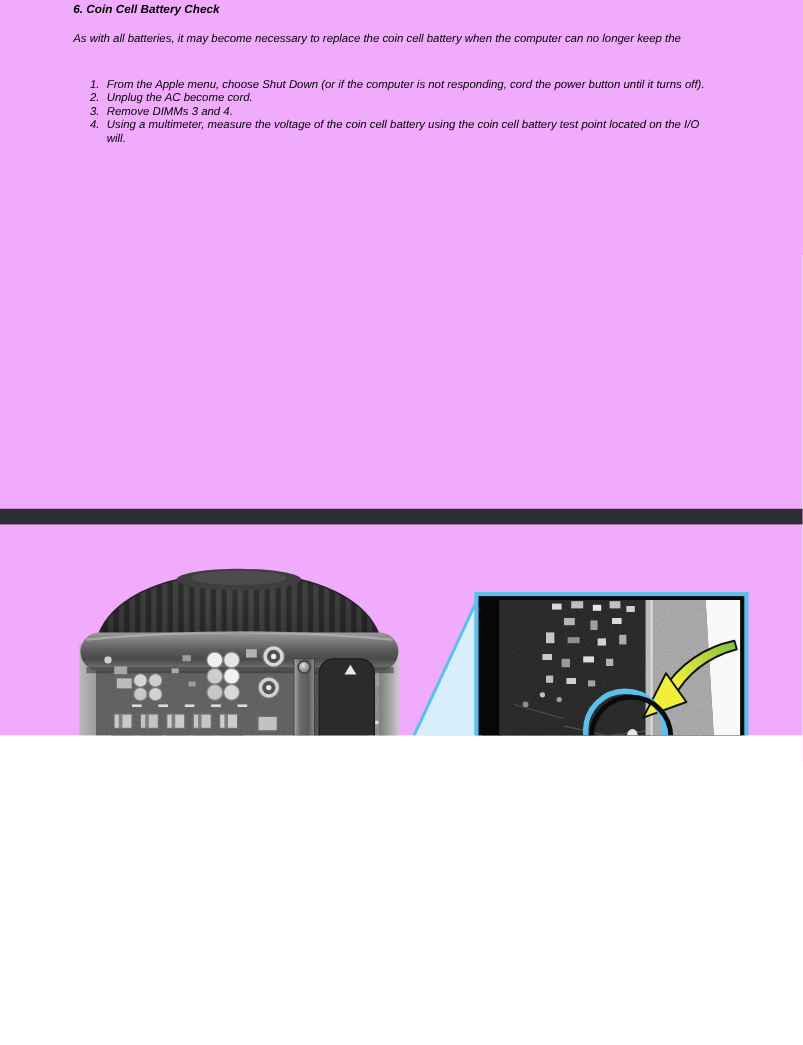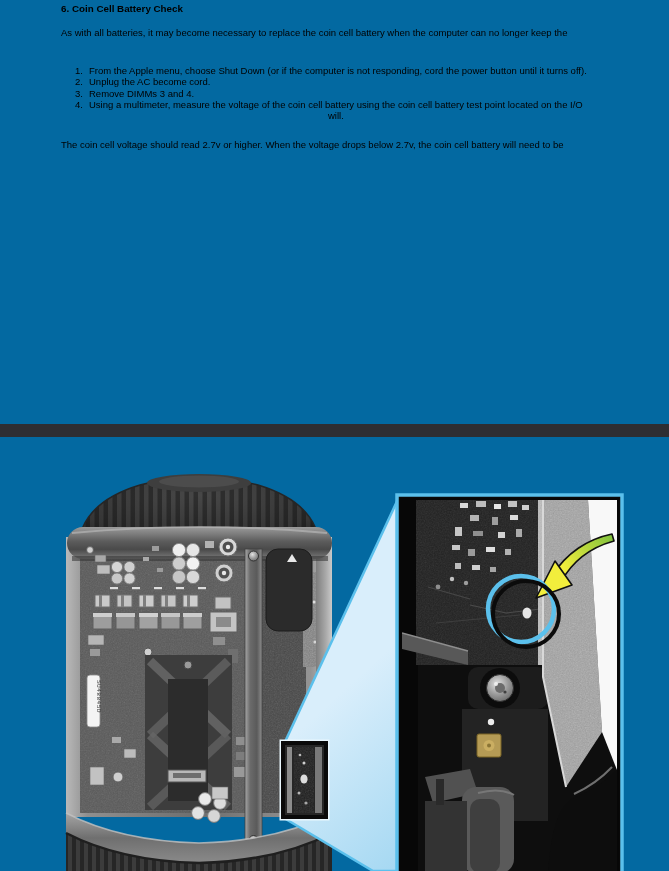--- a/index.html
+++ b/index.html
@@ -1,19 +1,19 @@
 <!DOCTYPE html>
 <html style="--accent: #5bc0ec; --arrow_yellow: #f2ee3c; --arrow_green: #7fc13e; --divider: #2e2e32; --gold_pad: #b59b55; --beam_light: #d9eefb; --beam_deep: #a5d8f2;"><head>
 <meta charset="utf-8">
 <style>
   html,body{margin:0;padding:0;background:#ffffff;}
-  .page{position:relative;width:669px;height:871px;background:#0369a1;overflow:hidden;
-        font-family:"Liberation Sans",sans-serif;color:#000;}
+  .page{position:relative;width:669px;height:613px;background:#f0abfc;overflow:hidden;
+        font-family:"Liberation Sans",sans-serif;color:#000;font-style:italic;}
   .textblock{position:absolute;left:61px;top:0;width:590px;}
-  .line{white-space:nowrap;line-height:11.3px;font-size:9.5px;text-align:center;}
+  .line{white-space:nowrap;line-height:11.3px;font-size:9.5px;}
   .title{position:absolute;top:3px;left:0;font-size:9.8px;font-weight:bold;white-space:nowrap;}
   .intro{position:absolute;top:27px;left:0;}
   .steps{position:absolute;top:65px;left:14px;}
   .step{display:flex;}
   .step .num{width:14px;flex:0 0 14px;font-size:9.5px;line-height:11.3px;}
   .step .txt{}
   .closing{position:absolute;top:139px;left:0;}
   .divider{position:absolute;left:0;top:424px;width:669px;height:13px;background:var(--divider,#2e2e32);}
   .figure{position:absolute;left:0;top:437px;width:669px;height:434px;}
   
@@ -60,21 +60,20 @@
       <div class="step">
         <span class="num">4.</span>
         <span class="txt">
           <div class="line">Using a multimeter, measure the voltage of the coin cell battery using the coin cell battery test point located on the I/O</div>
           <div class="line">will.</div>
         </span>
       </div>
     </div>
 
     <div class="closing">
-      <div class="line">The coin cell voltage should read 2.7v or higher. When the voltage drops below 2.7v, the coin cell battery will need to be</div>
     </div>
   </div>
 
   <div class="divider"></div>
 
   <svg class="figure" viewBox="0 0 669 434" width="669" height="434" xmlns="http://www.w3.org/2000/svg">
     <defs>
       <linearGradient id="bodyGrad" x1="0" y1="0" x2="1" y2="0">
         <stop offset="0" stop-color="#b9b9b9"></stop>
           <stop offset="0.08" stop-color="#8f8f8f"></stop>

